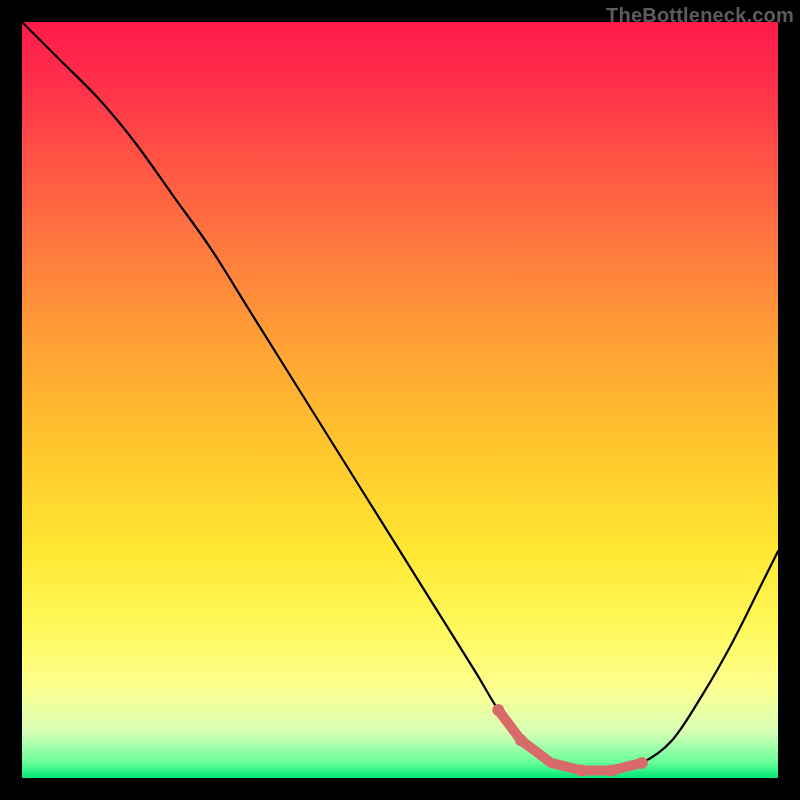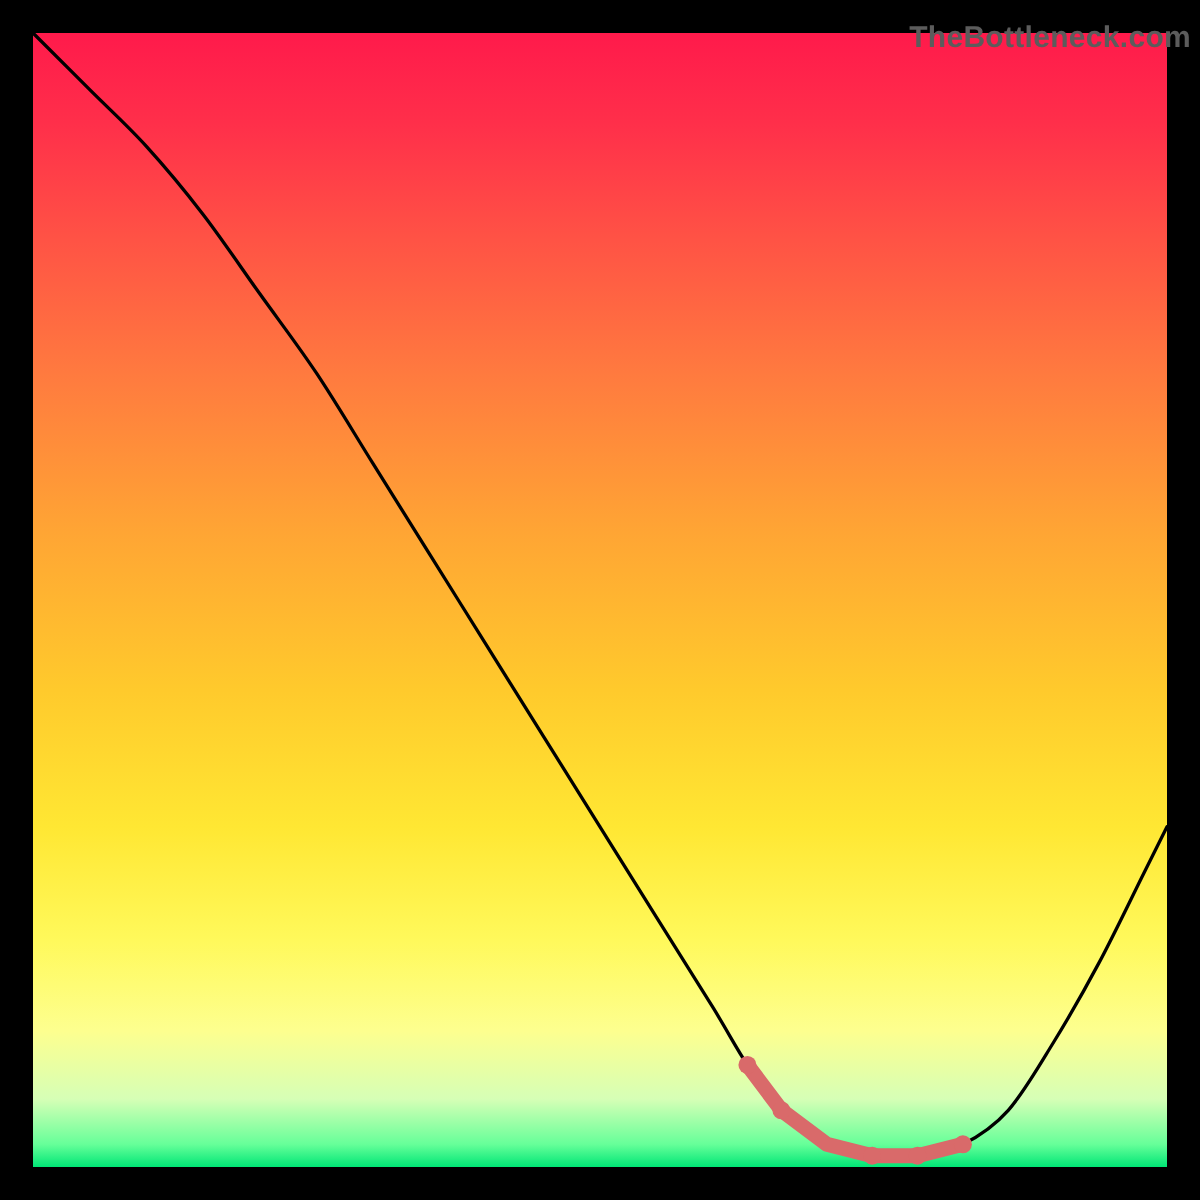--- a/index.html
+++ b/index.html
@@ -26,21 +26,21 @@
       #ffe733 70%,
       #fff95b 80%,
       #fdff8f 88%,
       #d6ffb6 94%,
       #66ff99 98%,
       #00e676 100%
     );
   }
   .watermark {
     position: absolute;
-    top: 14px;
+    top: 4px;
     right: 6px;
     font-family: Arial, Helvetica, sans-serif;
     font-size: 20px;
     font-weight: 600;
     color: #5c5c5c;
     letter-spacing: 0.2px;
     user-select: none;
   }
   svg.plot {
     position: absolute;

